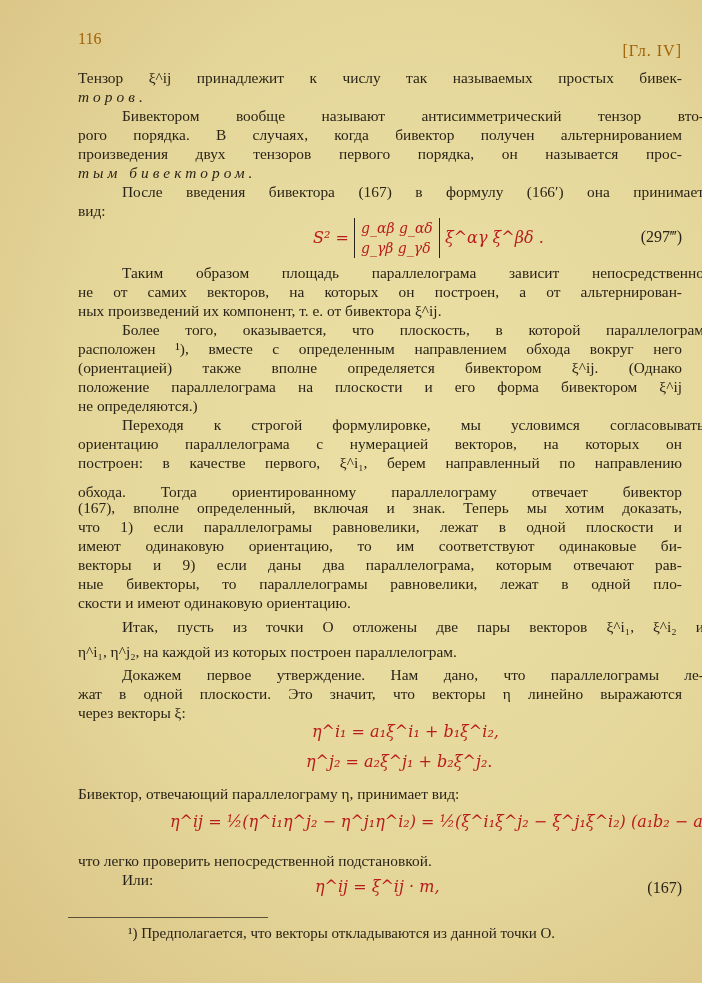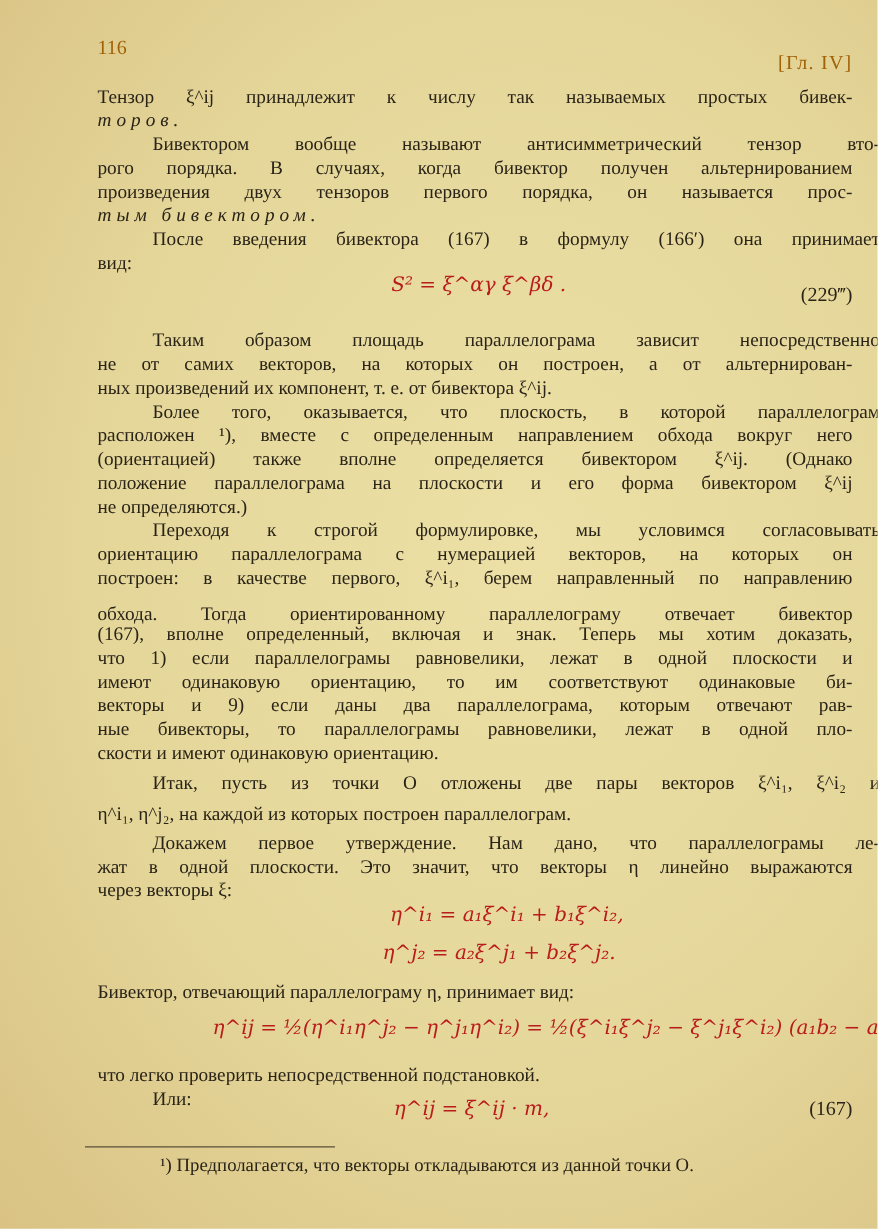--- a/index.html
+++ b/index.html
@@ -49,23 +49,27 @@
 <div class="line noj sp" style="top:87px">торов.</div>
 <div class="line indent" style="top:106px">Бивектором вообще называют антисимметрический тензор вто-</div>
 <div class="line" style="top:125px">рого порядка. В случаях, когда бивектор получен альтернированием</div>
 <div class="line" style="top:144px">произведения двух тензоров первого порядка, он называется прос-</div>
 <div class="line noj sp" style="top:163px">тым бивектором.</div>
 <div class="line indent" style="top:182px">После введения бивектора (167) в формулу (166′) она принимает</div>
 <div class="line noj" style="top:201px">вид:</div>
 
 <div class="formula" style="left:313px; top:218px;">
   <span>S² =</span>
+  <span class="det">
+    <span style="display:block">g_αβ g_αδ</span>
+    <span style="display:block">g_γβ g_γδ</span>
+  </span>
   <span>ξ^αγ ξ^βδ .</span>
 </div>
-<div class="eqnum" style="top:228px;">(229‴)</div>
+<div class="eqnum" style="top:228px;">(297‴)</div>
 
 <div class="line indent" style="top:263px">Таким образом площадь параллелограма зависит непосредственно</div>
 <div class="line" style="top:282px">не от самих векторов, на которых он построен, а от альтернирован-</div>
 <div class="line noj" style="top:301px">ных произведений их компонент, т. е. от бивектора ξ^ij.</div>
 <div class="line indent" style="top:320px">Более того, оказывается, что плоскость, в которой параллелограм</div>
 <div class="line" style="top:339px">расположен ¹), вместе с определенным направлением обхода вокруг него</div>
 <div class="line" style="top:358px">(ориентацией) также вполне определяется бивектором ξ^ij. (Однако</div>
 <div class="line" style="top:377px">положение параллелограма на плоскости и его форма бивектором ξ^ij</div>
 <div class="line noj" style="top:396px">не определяются.)</div>
 <div class="line indent" style="top:415px">Переходя к строгой формулировке, мы условимся согласовывать</div>

